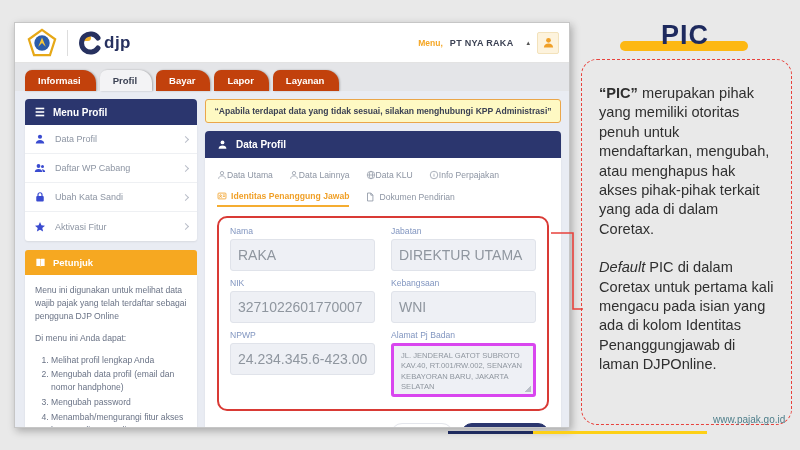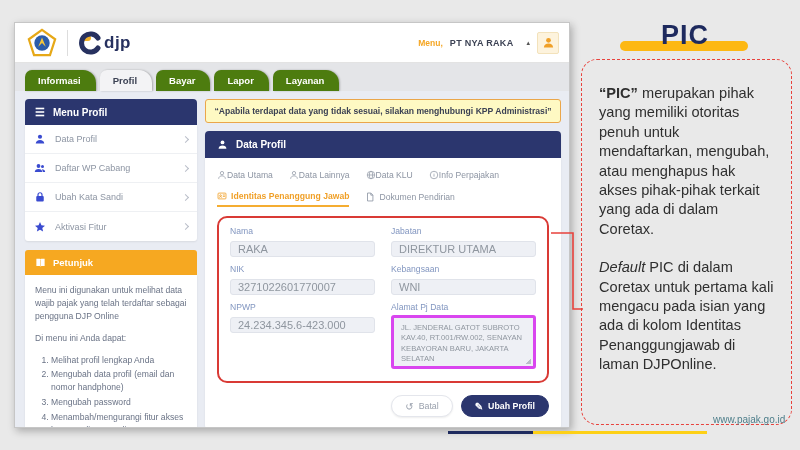--- a/index.html
+++ b/index.html
@@ -31,21 +31,21 @@
   .username { font-size:9px; font-weight:700; color:#3c4254; letter-spacing:.3px; }
   .caret { font-size:7px; color:#555; margin-left:6px; }
   .avatar-box {
     width:22px; height:22px; background:#fdf3dd; border:1px solid #f3e2bb;
     display:flex; align-items:center; justify-content:center; border-radius:2px; cursor:pointer;
   }
 
   
   .tabbar { display:flex; align-items:flex-end; padding:6px 0 0 10px; height:28px; background:#e4e5e8; }
   .tab {
-    background:#4d7c0f; color:#fff; font-size:9.5px; font-weight:700;
+    background:#c2410c; color:#fff; font-size:9.5px; font-weight:700;
     padding:5px 15px 5px 13px; border-radius:7px 13px 0 0; margin-right:4px;
     cursor:pointer; box-shadow:1px 0 2px rgba(0,0,0,.25);
   }
   .tab.active { background:#f3f3f5; color:#3c4254; }
 
   
   .app-body { display:flex; gap:8px; padding:8px 8px 0 10px; background:#e9ecf3; height:338px; }
 
   
   .sidebar { width:172px; flex:none; }
@@ -97,22 +97,22 @@
   .sub-tab { display:flex; align-items:center; gap:4px; font-size:8.6px; color:#8d95a3; cursor:pointer; padding-bottom:4px; }
   .sub-tab svg { width:10px; height:10px; }
   .sub-tab.active { color:#f0a028; font-weight:700; border-bottom:2px solid #f5ad31; }
 
   .form-box {
     border:2px solid #d93a35; border-radius:10px; padding:8px 11px 12px;
     display:grid; grid-template-columns:1fr 1fr; column-gap:16px; row-gap:7px;
   }
   .field .flabel { font-size:8.6px; color:#8296c0; margin-bottom:3px; }
   .field input {
-    width:100%; height:16px; background:#eef0f5; border:1px solid #e0e3ea; border-radius:3px;
-    font-family:"Liberation Sans", sans-serif; font-size:11px; color:#8f969f; padding:0 7px;
+    width:100%; height:32px; background:#eef0f5; border:1px solid #e0e3ea; border-radius:3px;
+    font-family:"Liberation Sans", sans-serif; font-size:14px; color:#8f969f; padding:0 7px;
   }
   .fake-textarea {
     width:100%; height:54px; background:#eef0f5; border:3px solid #d946ef; border-radius:3px;
     font-size:7.6px; color:#8f969f; padding:5px 7px; white-space:pre-line; line-height:1.35;
     position:relative;
   }
   .fake-textarea::after {
     content:""; position:absolute; right:2px; bottom:2px; width:6px; height:6px;
     background:linear-gradient(135deg, transparent 50%, #b9bec8 50%);
   }
@@ -322,21 +322,21 @@
             </div>
             <div class="field">
               <div class="flabel">Kebangsaan</div>
               <input readonly="" value="WNI" style="">
             </div>
             <div class="field">
               <div class="flabel">NPWP</div>
               <input readonly="" value="24.234.345.6-423.000" style="">
             </div>
             <div class="field">
-              <div class="flabel">Alamat Pj Data</div>
+              <div class="flabel">Alamat Pj Badan</div>
               <div class="fake-textarea">JL. JENDERAL GATOT SUBROTO
 KAV.40, RT.001/RW.002, SENAYAN
 KEBAYORAN BARU, JAKARTA SELATAN</div>
             </div>
           </div>
 
           <div class="btn-row">
             <div class="btn btn-cancel">
               <span class="bic">↺</span>
               <span>Batal</span>

